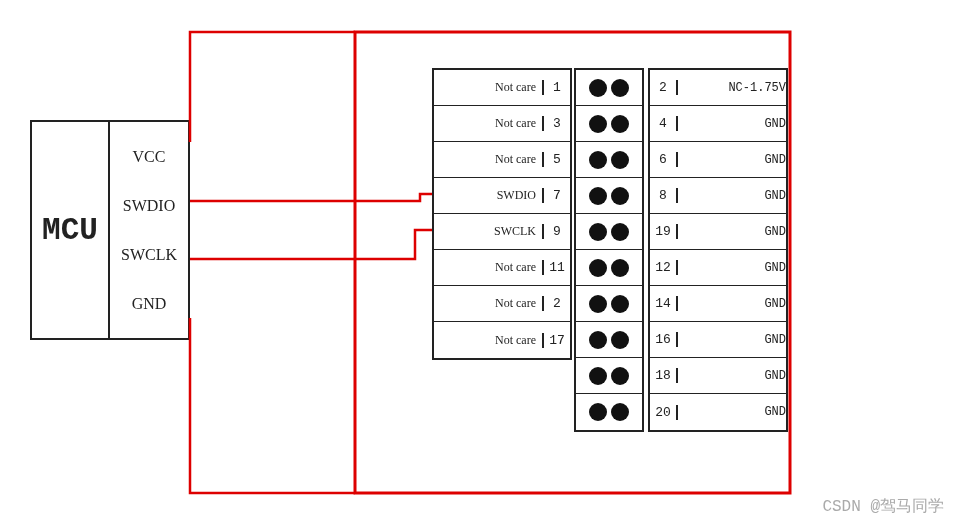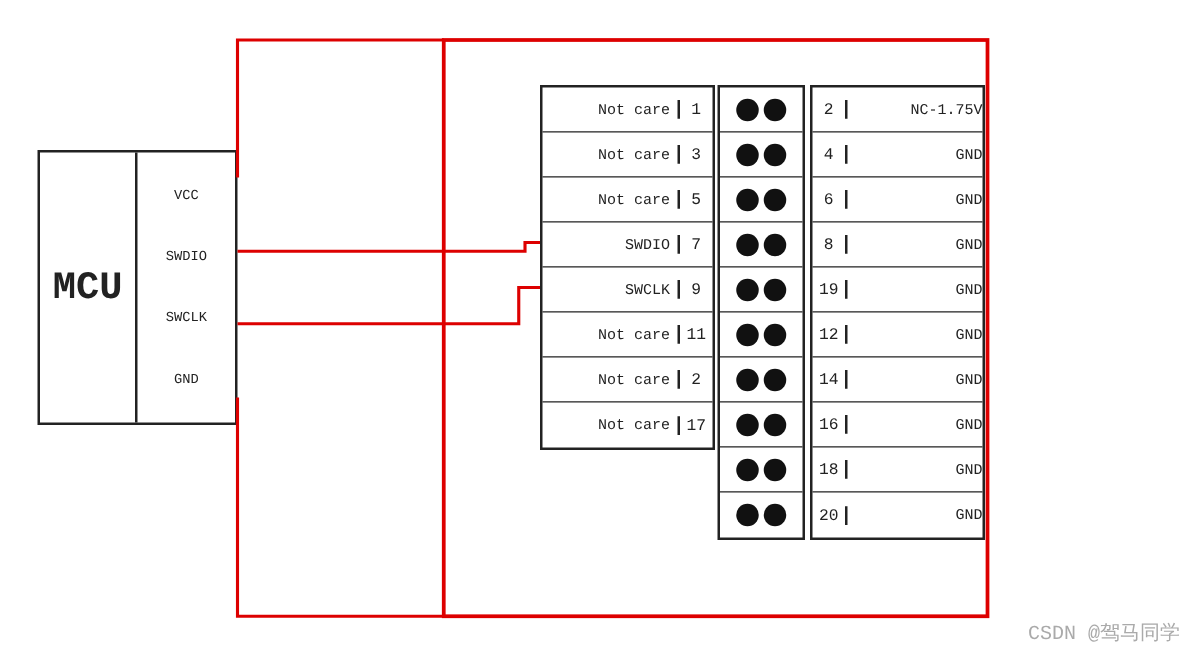--- a/index.html
+++ b/index.html
@@ -44,24 +44,25 @@
 
     .mcu-pins {
       display: flex;
       flex-direction: column;
       justify-content: space-around;
       padding: 10px 0;
       width: 80px;
     }
 
     .mcu-pin {
-      font-size: 11px;
+      font-size: 16px;
       color: #222;
       text-align: center;
       padding: 2px 0;
+      font-family: Liberation Serif, serif;
     }
 
     
     .connector-left {
       position: absolute;
       left: 432px;
       top: 68px;
       width: 140px;
       border: 2px solid #222;
     }
@@ -76,20 +77,21 @@
     .connector-row:last-child {
       border-bottom: none;
     }
 
     .pin-label {
       flex: 1;
       text-align: right;
       padding-right: 6px;
       font-size: 12px;
       color: #222;
+      font-family: Liberation Serif, serif;
     }
 
     .pin-number {
       width: 28px;
       text-align: center;
       font-size: 13px;
       color: #222;
       border-left: 2px solid #222;
     }
 

